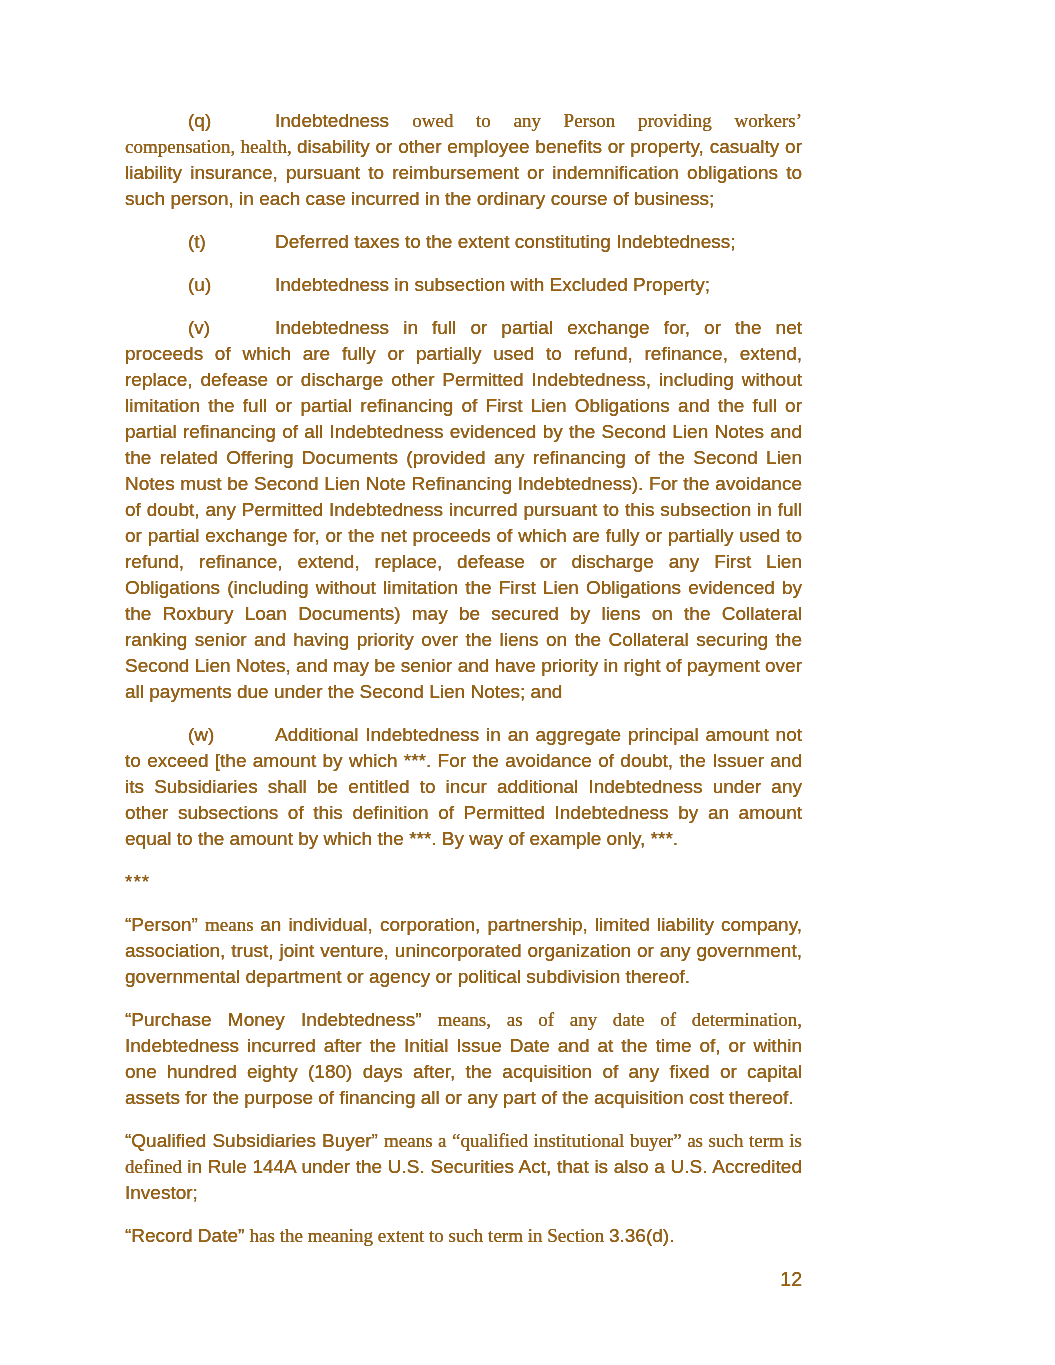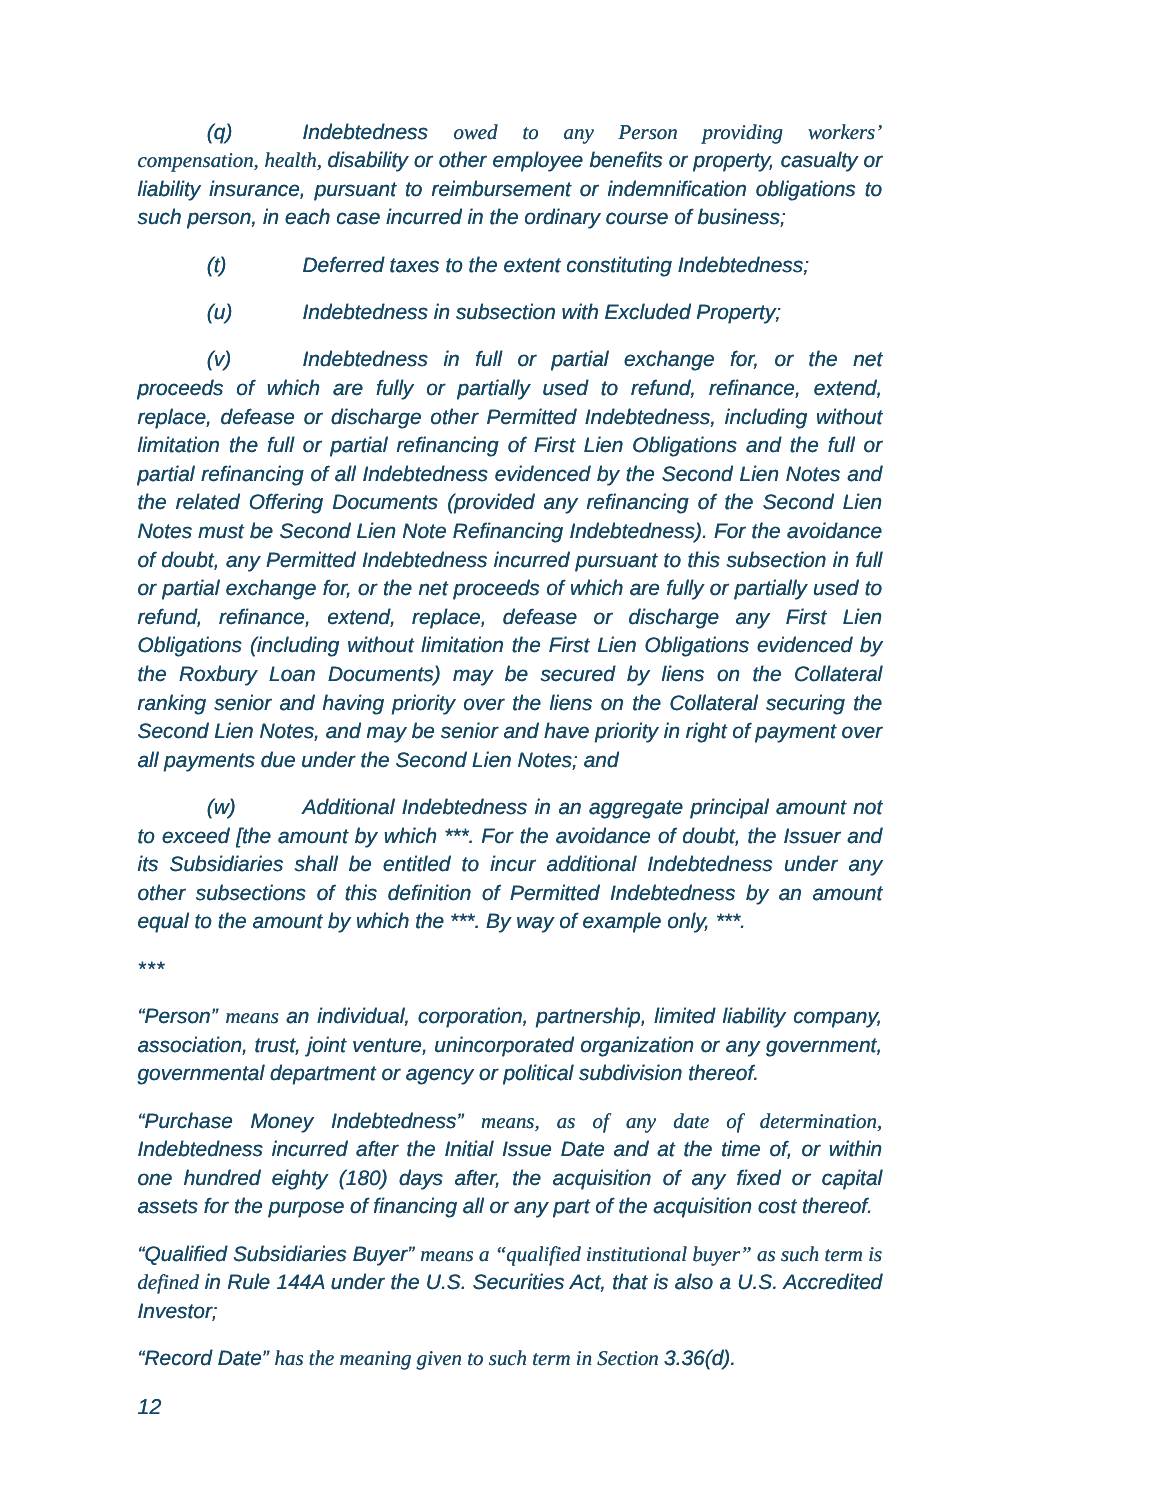--- a/index.html
+++ b/index.html
@@ -8,22 +8,21 @@
     background: #ffffff;
   }
   .page {
     position: relative;
     width: 926px;
     height: 1365px;
     background: #ffffff;
     box-sizing: border-box;
     padding: 108px 124px 0 125px;
     overflow: hidden;
-    color: #0c4a6e;
-    font-style: italic;
+    color: #a16207;
   }
   .para {
     font-family: "Liberation Sans", sans-serif;
     font-size: 19px;
     line-height: 26px;
     text-align: justify;
     margin: 0 0 17px 0;
     
     text-shadow: 0 0 0.6px rgba(0,0,0,0.85);
   }
@@ -35,21 +34,21 @@
     width: 87px;
     text-indent: 0;
   }
   .seg { font-family: "Liberation Sans", sans-serif; }
   .seg-serif { font-family: "Liberation Serif", serif; }
   .stars-line {
     text-align: left;
     letter-spacing: 1px;
   }
   .footer {
-    text-align: left;
+    text-align: right;
     font-family: "Liberation Sans", sans-serif;
     font-size: 19.5px;
     line-height: 26px;
     margin-top: 0px;
     text-shadow: 0 0 0.6px rgba(0,0,0,0.85);
   }
 </style>
 </head>
 <body>
 
@@ -57,16 +56,16 @@
   <div>
       <p class="para clause"><span class="clause-label">(q)</span><span class="seg">Indebtedness </span><span class="seg seg-serif">owed to any Person providing workers’ compensation, health, </span><span class="seg">disability or other employee benefits or property, casualty or liability insurance, pursuant to reimbursement or indemnification obligations to such person, in each case incurred in the ordinary course of business;</span></p>
       <p class="para clause"><span class="clause-label">(t)</span><span class="seg">Deferred taxes to the extent constituting Indebtedness;</span></p>
       <p class="para clause"><span class="clause-label">(u)</span><span class="seg">Indebtedness in subsection with Excluded Property;</span></p>
       <p class="para clause"><span class="clause-label">(v)</span><span class="seg">Indebtedness in full or partial exchange for, or the net proceeds of which are fully or partially used to refund, refinance, extend, replace, defease or discharge other Permitted Indebtedness, including without limitation the full or partial refinancing of First Lien Obligations and the full or partial refinancing of all Indebtedness evidenced by the Second Lien Notes and the related Offering Documents (provided any refinancing of the Second Lien Notes must be Second Lien Note Refinancing Indebtedness). For the avoidance of doubt, any Permitted Indebtedness incurred pursuant to this subsection in full or partial exchange for, or the net proceeds of which are fully or partially used to refund, refinance, extend, replace, defease or discharge any First Lien Obligations (including without limitation the First Lien Obligations evidenced by the Roxbury Loan Documents) may be secured by liens on the Collateral ranking senior and having priority over the liens on the Collateral securing the Second Lien Notes, and may be senior and have priority in right of payment over all payments due under the Second Lien Notes; and</span></p>
       <p class="para clause"><span class="clause-label">(w)</span><span class="seg">Additional Indebtedness in an aggregate principal amount not to exceed [the amount by which ***. For the avoidance of doubt, the Issuer and its Subsidiaries shall be entitled to incur additional Indebtedness under any other subsections of this definition of Permitted Indebtedness by an amount equal to the amount by which the ***. By way of example only, ***.</span></p>
       <p class="para stars-line"><span class="seg">***</span></p>
       <p class="para"><span class="seg">“Person” </span><span class="seg seg-serif">means </span><span class="seg">an individual, corporation, partnership, limited liability company, association, trust, joint venture, unincorporated organization or any government, governmental department or agency or political subdivision thereof.</span></p>
       <p class="para"><span class="seg">“Purchase Money Indebtedness” </span><span class="seg seg-serif">means, as of any date of determination, </span><span class="seg">Indebtedness incurred after the Initial Issue Date and at the time of, or within one hundred eighty (180) days after, the acquisition of any fixed or capital assets for the purpose of financing all or any part of the acquisition cost thereof.</span></p>
       <p class="para"><span class="seg">“Qualified Subsidiaries Buyer” </span><span class="seg seg-serif">means a “qualified institutional buyer” as such term is defined </span><span class="seg">in Rule 144A under the U.S. Securities Act, that is also a U.S. Accredited Investor;</span></p>
-      <p class="para"><span class="seg">“Record Date” </span><span class="seg seg-serif">has the meaning given to such term in Section </span><span class="seg">3.36(d).</span></p>
+      <p class="para"><span class="seg">“Record Date” </span><span class="seg seg-serif">has the meaning extent to such term in Section </span><span class="seg">3.36(d).</span></p>
     </div>
   <div class="footer">12</div>
 </div>
 
 </body></html>

